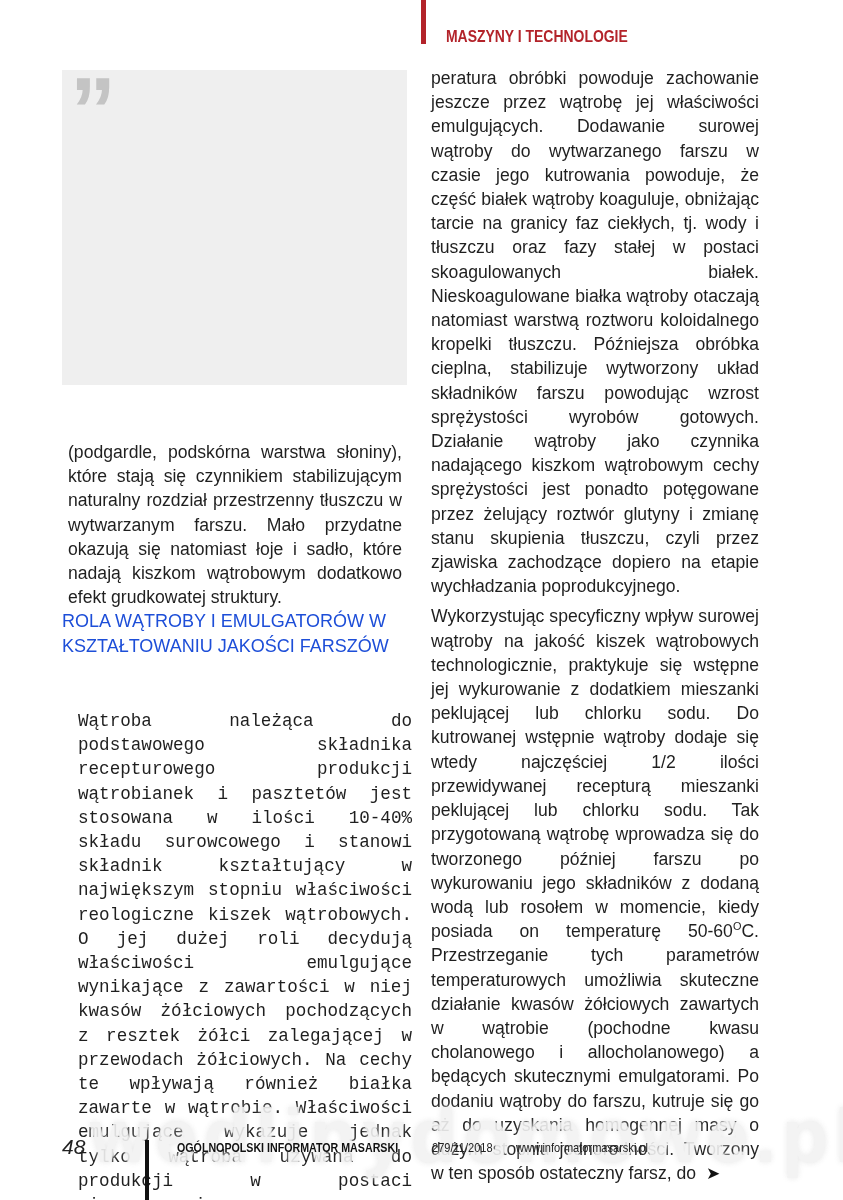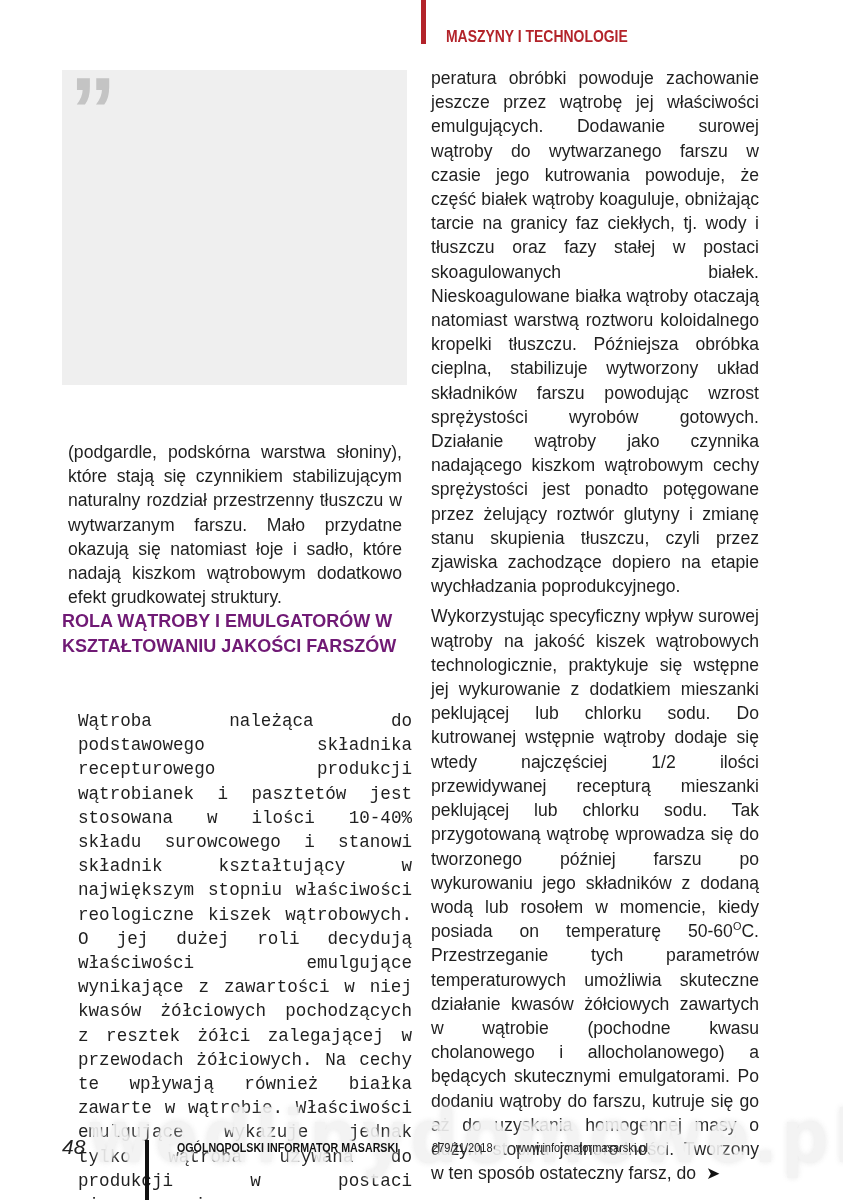--- a/index.html
+++ b/index.html
@@ -12,22 +12,22 @@
   .quote-box { position:absolute; left:62px; top:70px; width:345px; height:315px; background:#efefef; }
   .quote-mark { position:absolute; left:8px; top:-6px; font-family:"Liberation Sans", sans-serif;
          font-weight:bold; font-size:92px; color:#c4c4c4; line-height:1; letter-spacing:-4px; }
   .quote-text { position:absolute; left:20px; top:70px; width:314px; font-weight:bold; font-size:19.5px;
          line-height:31.7px; text-align:justify; color:#111; hyphens:manual; }
   .col { position:absolute; font-size:17.6px; line-height:24.2px; text-align:justify; color:#1f1f1f; }
   .col p { margin:6px; }
   .col-left-a { left:62px; top:434px; width:346px; }
   .col-left-b { left:72px; top:703px; width:346px;font-family:Liberation Mono, monospace; }
   .col-right  { left:425px; top:60px; width:340px; }
-  .heading { position:absolute; left:62px; top:609px; width:340px; font-weight:bold; font-size:18px;
-         line-height:24.5px; color:#701a75; }
+  .heading { position:absolute; left:62px; top:609px; width:340px; font-weight:normal; font-size:18px;
+         line-height:24.5px; color:#1d4ed8; }
   .cont-arrow { display:inline-block; margin-left:10px; font-size:17px; color:#111; }
   .watermark { position:absolute; left:90px; top:1092px; font-family:"Liberation Sans", sans-serif;
          font-weight:bold; font-size:76px; color:#f2f2f2; letter-spacing:6px; white-space:nowrap;
          text-shadow:0 0 6px #e6e6e6; opacity:0.9; z-index:0; }
   .footer-page { position:absolute; left:62px; top:1135px; font-size:21px; color:#222; z-index:1;font-style:italic; }
   .footer-bar { position:absolute; left:145px; top:1140px; width:4px; height:60px; background:#111; z-index:1; }
   .footer-pub { position:absolute; left:177px; top:1140px; font-weight:bold; font-size:13px; color:#111;
          transform:scaleX(0.82); transform-origin:left center; white-space:nowrap; z-index:1; }
   .footer-issue { position:absolute; left:432px; top:1140px; font-size:13px; color:#222;
          transform:scaleX(0.85); transform-origin:left center; white-space:nowrap; z-index:1; }

